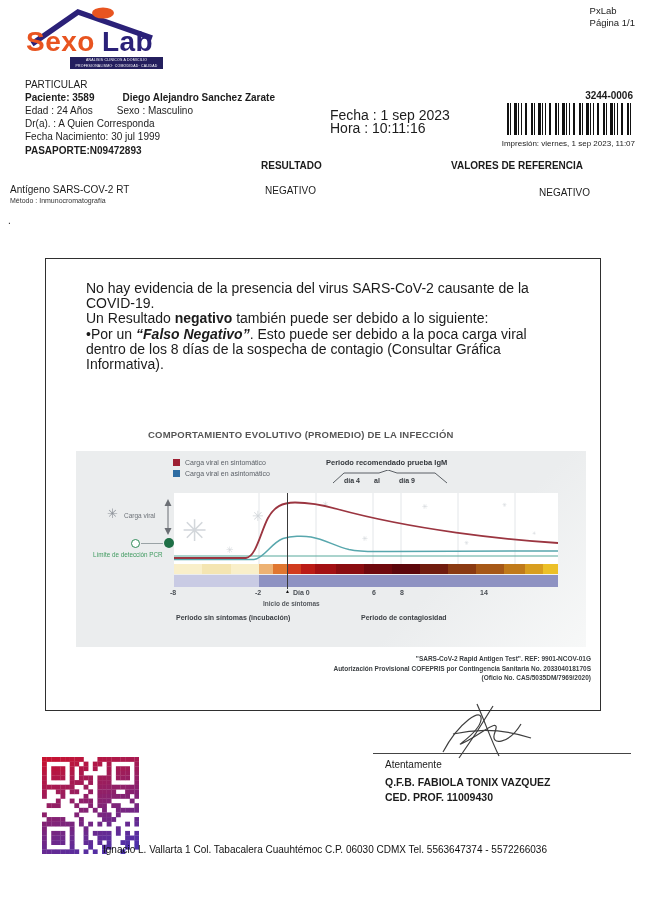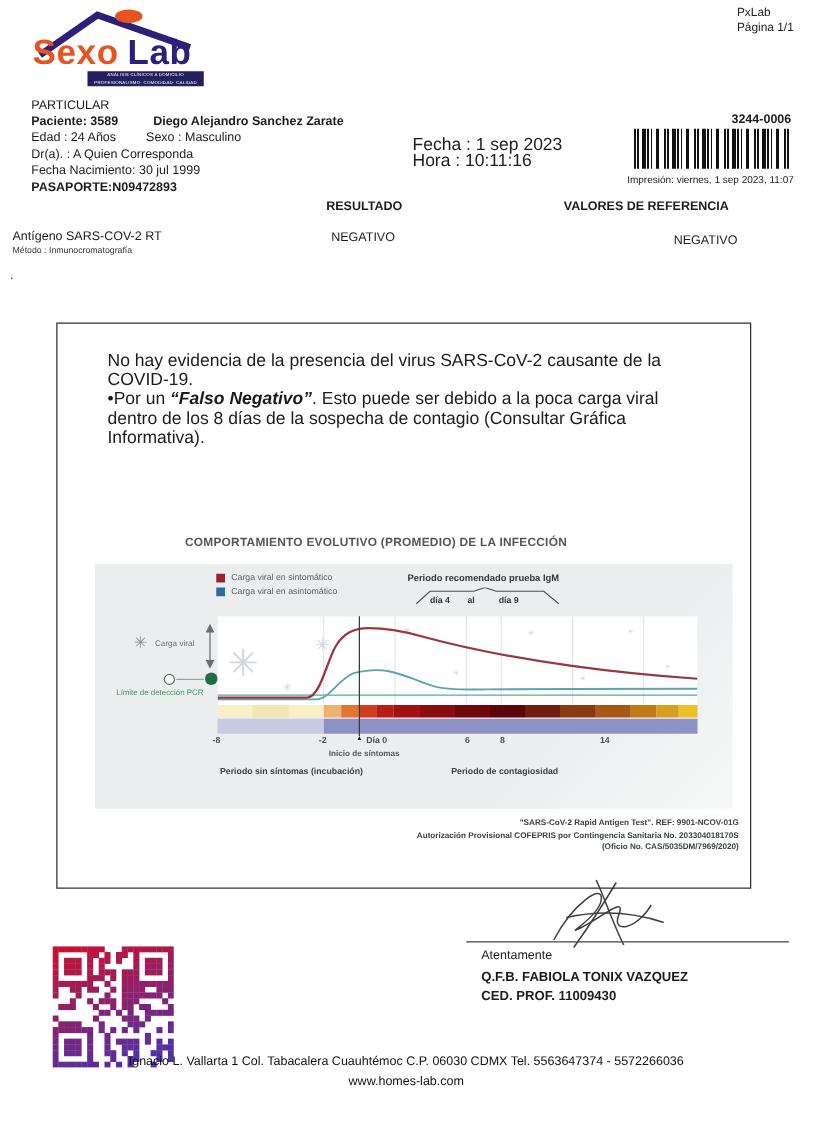--- a/index.html
+++ b/index.html
@@ -120,20 +120,21 @@
   <div class="abs rhead" style="left:451px">VALORES DE REFERENCIA</div>
   <div class="abs test-name">Antígeno SARS-COV-2 RT</div>
   <div class="abs neg" style="left:265px;top:185px">NEGATIVO</div>
   <div class="abs neg" style="left:539px;top:187px">NEGATIVO</div>
   <div class="abs method">Método : Inmunocromatografía</div>
   <div class="abs stray-dot">.</div>
 
   <div class="abs infobox">
     <div class="abs notes">
       <p>No hay evidencia de la presencia del virus SARS-CoV-2 causante de la COVID-19.</p>
+      <p><span>Un Resultado </span><span class="b">negativo</span><span> también puede ser debido a lo siguiente:</span></p>
       <p><span>•Por un </span><span class="it">“Falso Negativo”</span><span>. Esto puede ser debido a la poca carga viral dentro de los 8 días de la sospecha de contagio (Consultar Gráfica Informativa).</span></p>
     </div>
 
     <div class="abs chart-title">COMPORTAMIENTO EVOLUTIVO (PROMEDIO) DE LA INFECCIÓN</div>
 
     <div class="abs panel">
 
       <div class="abs legend">
         <div class="legend-row">
           <span class="sw" style="background:#9e2033"></span>
@@ -480,15 +481,14 @@
         <rect x="6" y="20" width="1.05" height="1.05" fill="rgb(93,44,155)"></rect>
         <rect x="7" y="20" width="1.05" height="1.05" fill="rgb(91,45,157)"></rect>
         <rect x="9" y="20" width="1.05" height="1.05" fill="rgb(88,46,160)"></rect>
         <rect x="11" y="20" width="1.05" height="1.05" fill="rgb(85,46,163)"></rect>
         <rect x="13" y="20" width="1.05" height="1.05" fill="rgb(81,47,167)"></rect>
         <rect x="17" y="20" width="1.05" height="1.05" fill="rgb(75,49,173)"></rect>
       </svg>
   </div>
 
   <div class="abs footer-address">Ignacio L. Vallarta 1 Col. Tabacalera Cuauhtémoc C.P. 06030 CDMX Tel. 5563647374 - 5572266036</div>
-  <div class="abs footer-web">www.homes-lab.com</div>
 
 </div>
 
 </body></html>

